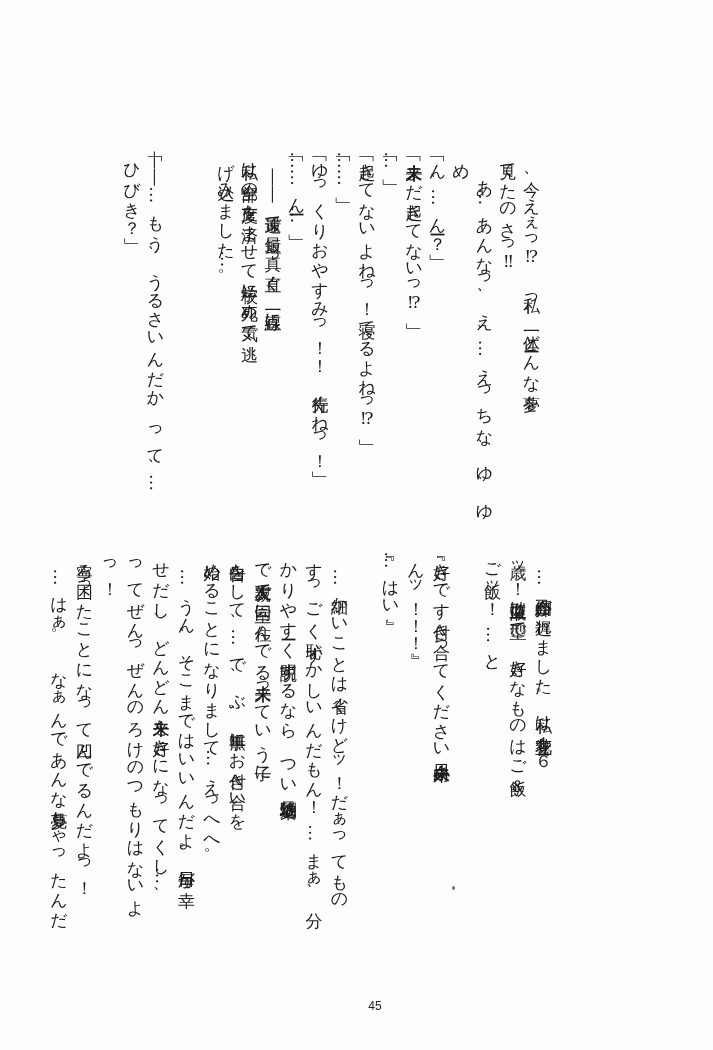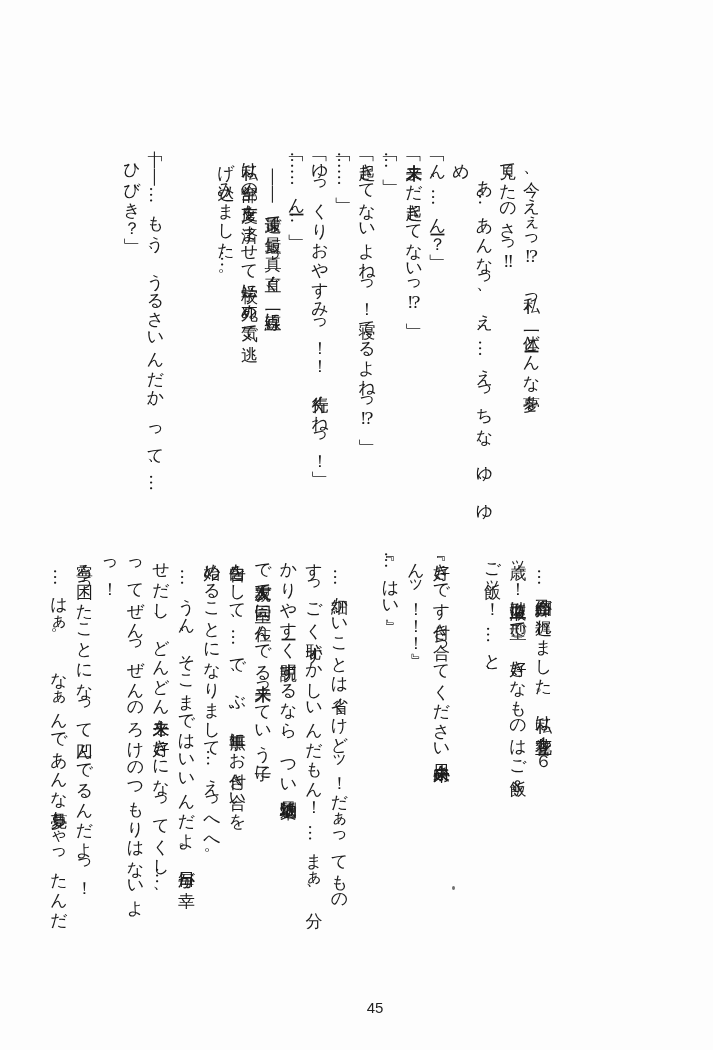--- a/index.html
+++ b/index.html
@@ -27,21 +27,21 @@
 
   #top-block    { top: 151px; right: 123px; height: 374px; line-height: 23.5px; }
   #bottom-block { top: 551px; right: 106px; height: 374px; line-height: 25.5px; }
 
   .page-number {
     position: absolute;
     top: 999px;
     left: 345px;
     width: 60px;
     text-align: center;
-    font-size: 15px;
+    font-size: 12px;
     color: #1f1f1f;
     font-family: "Liberation Sans", sans-serif;
   }
   .ink-speck {
     position: absolute;
     left: 452px;
     top: 886px;
     width: 3px;
     height: 4px;
     border-radius: 50%;

